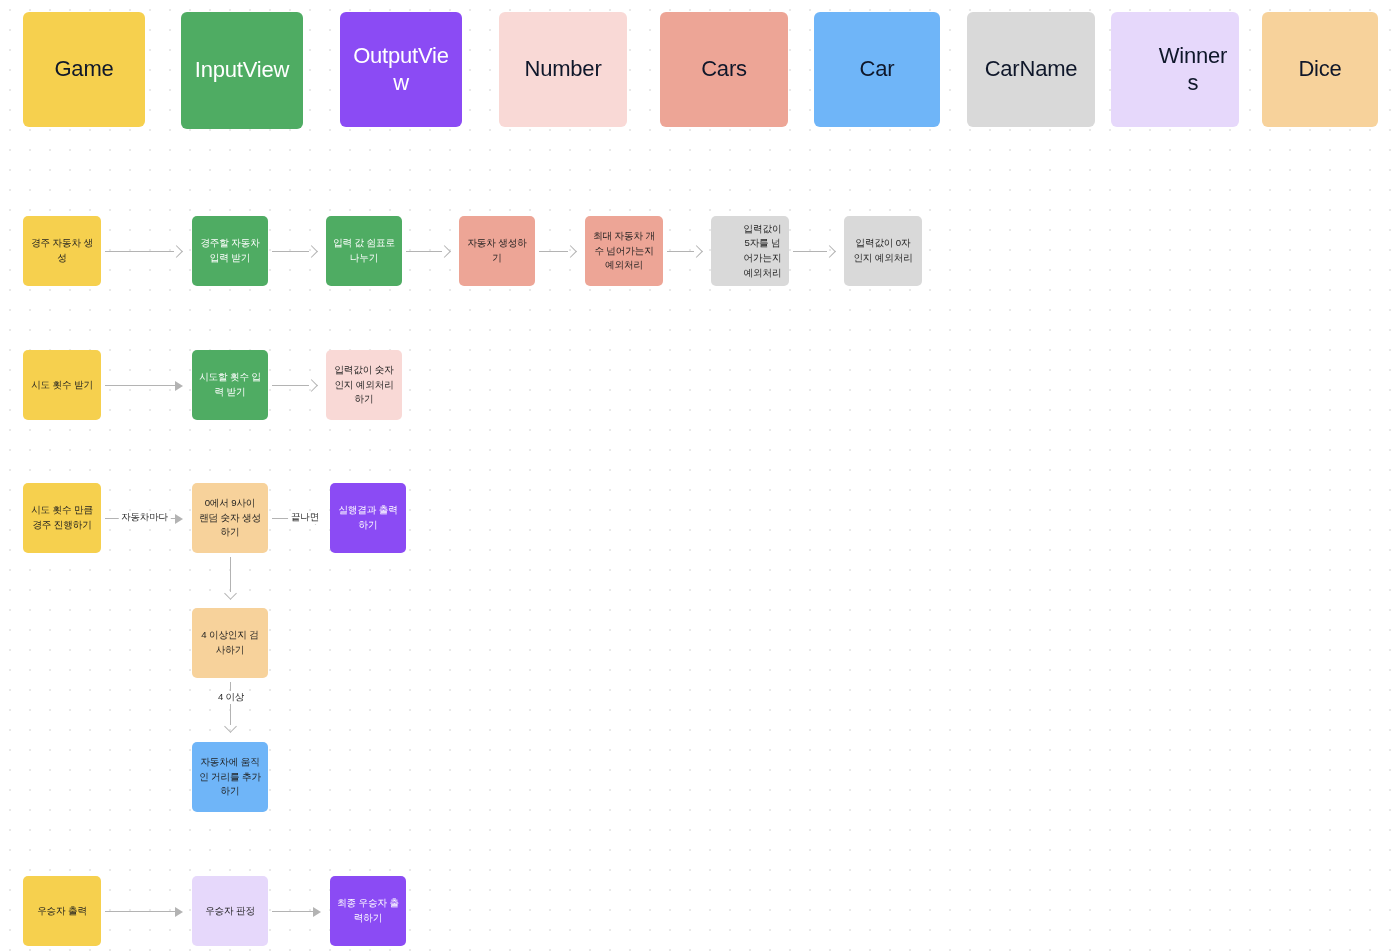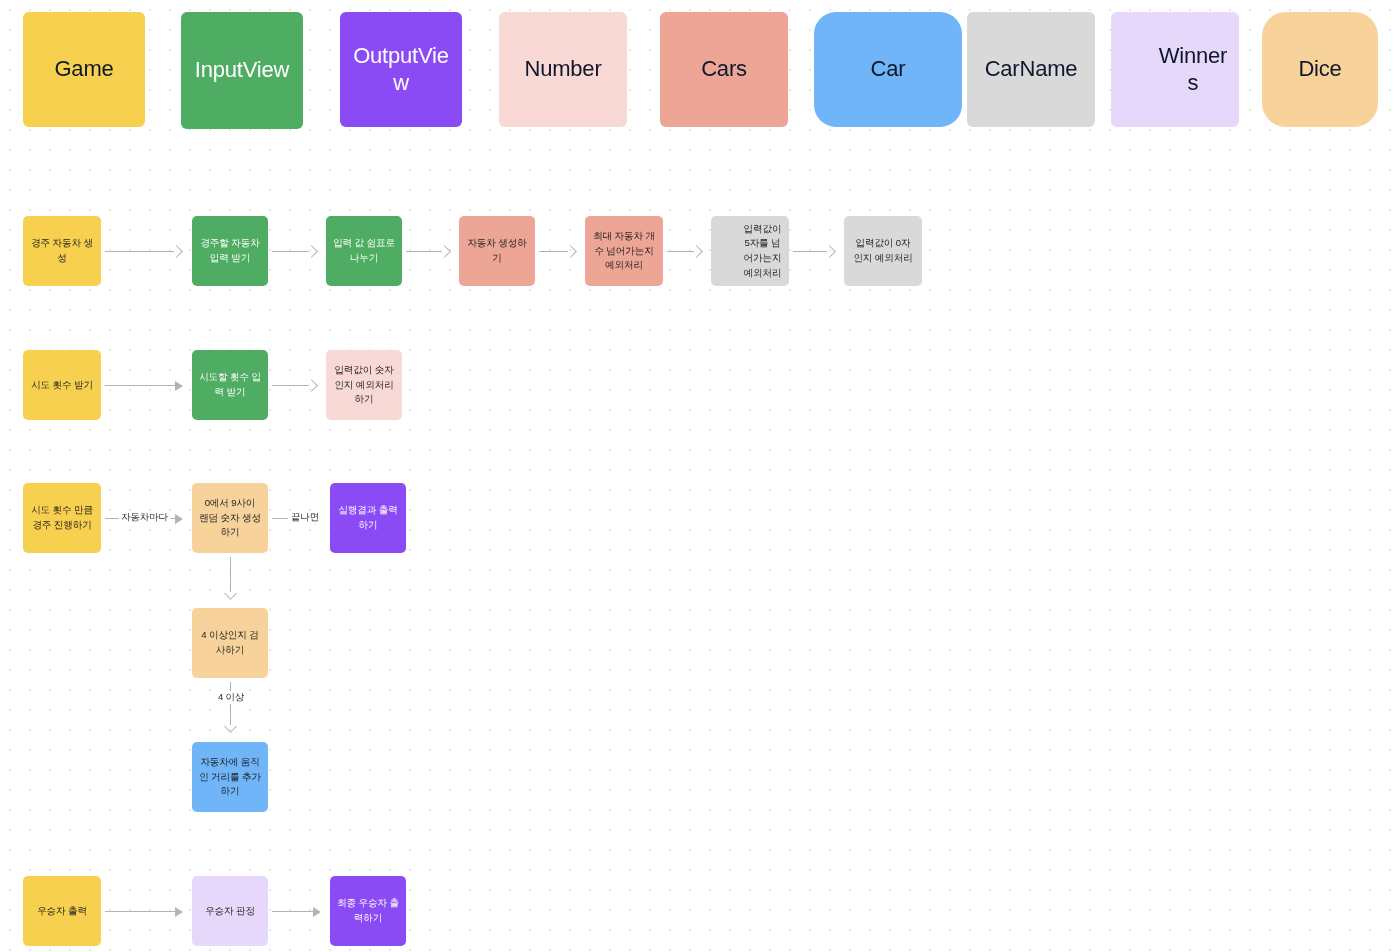--- a/index.html
+++ b/index.html
@@ -109,24 +109,24 @@
 </head>
 <body>
 
 <div id="canvas">
 
 <div class="class-card" style="left: 23px; top: 12px; width: 122px; height: 115px; background: rgb(246, 208, 78);">Game</div>
     <div class="class-card light-text" style="left: 181px; top: 12px; width: 122px; height: 117px; background: rgb(79, 172, 99);">InputView</div>
     <div class="class-card light-text" style="left: 340px; top: 12px; width: 122px; height: 115px; background: rgb(139, 75, 244);">OutputView</div>
     <div class="class-card" style="left: 499px; top: 12px; width: 128px; height: 115px; background: rgb(249, 217, 214);">Number</div>
     <div class="class-card" style="left: 660px; top: 12px; width: 128px; height: 115px; background: rgb(237, 165, 150);">Cars</div>
-    <div class="class-card" style="left: 814px; top: 12px; width: 148px; height: 115px; background: rgb(111, 181, 248); border-radius: 22px;">Car</div>
+    <div class="class-card" style="left: 814px; top: 12px; width: 126px; height: 115px; background: rgb(111, 181, 248);">Car</div>
     <div class="class-card" style="left: 967px; top: 12px; width: 128px; height: 115px; background: rgb(217, 217, 217);">CarName</div>
     <div class="class-card" style="left: 1111px; top: 12px; width: 128px; height: 115px; background: rgb(230, 216, 251); padding-left: 44px;">Winners</div>
-    <div class="class-card" style="left: 1262px; top: 12px; width: 116px; height: 115px; background: rgb(247, 210, 155); border-radius: 24px;">Dice</div>
+    <div class="class-card" style="left: 1262px; top: 12px; width: 116px; height: 115px; background: rgb(247, 210, 155);">Dice</div>
     <div class="node" style="left: 23px; top: 216px; width: 78px; height: 70px; background: rgb(246, 208, 78);">경주 자동차 생성</div>
     <div class="node light-text" style="left: 192px; top: 216px; width: 76px; height: 70px; background: rgb(79, 172, 99);">경주할 자동차 입력 받기</div>
     <div class="node light-text" style="left: 326px; top: 216px; width: 76px; height: 70px; background: rgb(79, 172, 99);">입력 값 쉼표로 나누기</div>
     <div class="node" style="left: 459px; top: 216px; width: 76px; height: 70px; background: rgb(237, 165, 150);">자동차 생성하기</div>
     <div class="node" style="left: 585px; top: 216px; width: 78px; height: 70px; background: rgb(237, 165, 150);">최대 자동차 개수 넘어가는지 예외처리</div>
     <div class="node" style="left: 711px; top: 216px; width: 78px; height: 70px; background: rgb(217, 217, 217); padding-left: 32px;">입력값이 5자를 넘어가는지 예외처리</div>
     <div class="node" style="left: 844px; top: 216px; width: 78px; height: 70px; background: rgb(217, 217, 217);">입력값이 0자인지 예외처리</div>
     <div class="node" style="left: 23px; top: 350px; width: 78px; height: 70px; background: rgb(246, 208, 78);">시도 횟수 받기</div>
     <div class="node light-text" style="left: 192px; top: 350px; width: 76px; height: 70px; background: rgb(79, 172, 99);">시도할 횟수 입력 받기</div>
     <div class="node" style="left: 326px; top: 350px; width: 76px; height: 70px; background: rgb(249, 217, 214);">입력값이 숫자인지 예외처리하기</div>

